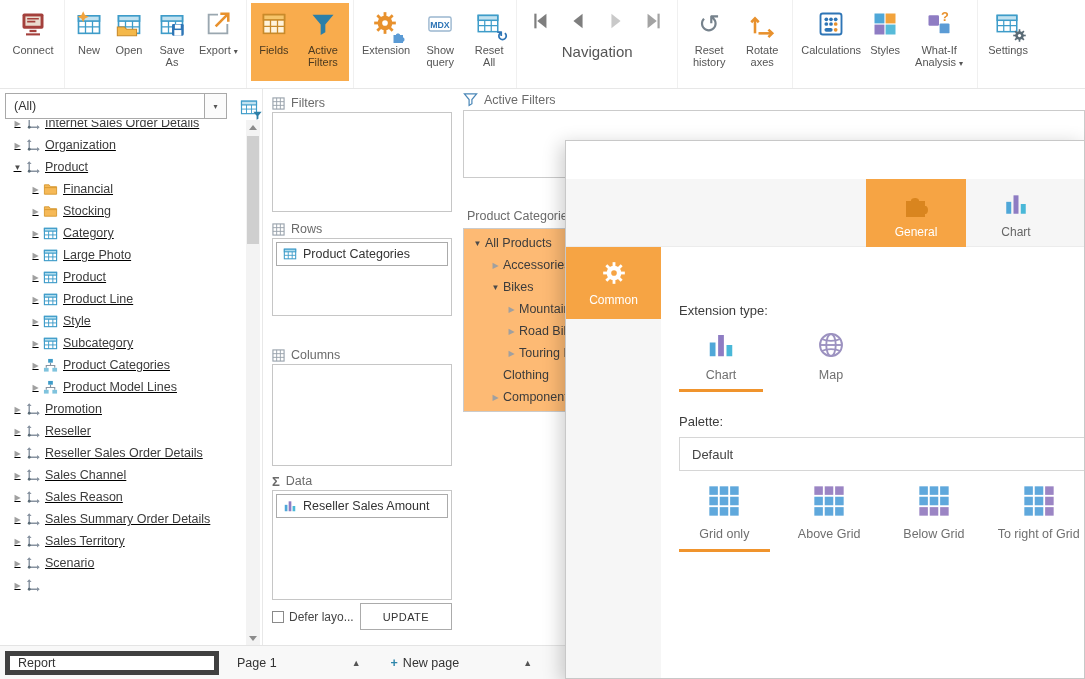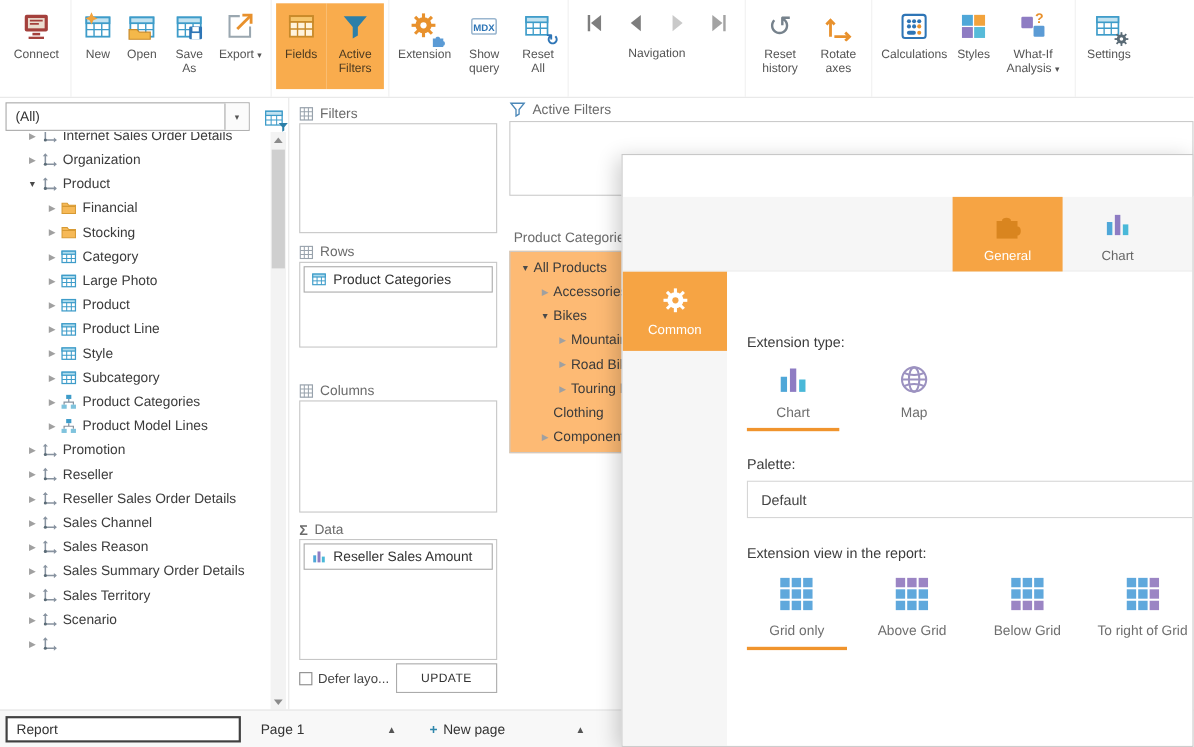--- a/index.html
+++ b/index.html
@@ -21,33 +21,33 @@
   .ic15 { width:15px; height:15px; } .ic14{width:14px;height:14px;} .ic13{width:13px;height:13px;}
   .ic30 { width:30px; height:30px; } .ic32{width:32px;height:32px;}
   .stk { position:relative; width:30px; height:30px; }
   .stk .base { position:absolute; left:1px; top:1px; }
   .stk .ovg { position:absolute; right:-4px; bottom:-4px; font-size:14px; font-weight:bold; line-height:1; }
   .stk .ovs { position:absolute; right:-4px; bottom:-4px; }
   .ddar { font-size:8px; color:#555; }
   .navgrp { display:flex; flex-direction:column; align-items:center; padding:3px 10px; border-right:1px solid #F0F0F0; }
   .navrow { display:flex; gap:12px; margin-top:6px; }
   .navb { width:26px; height:24px; display:flex; align-items:center; justify-content:center; }
-  .navlbl { font-size:11px; color:#555; margin-top:10px; }
+  .navlbl { font-size:15px; color:#555; margin-top:10px; }
   .nav1,.nav2{color:#7E7E7E}.nav3{color:#C9C9C9}.nav4{color:#A3A3A3}
   .glyph-h { font-size:26px; color:#76828C; line-height:1; }
 
   
   .combo { position:absolute; left:5px; top:93px; width:222px; height:26px; border:1px solid #A9A9A9;
            background:#fff; display:flex; }
   .combo .val { flex:1; font-size:12.5px; color:#333; padding:5px 0 0 8px; }
   .combo .dd { width:22px; border-left:1px solid #A9A9A9; background:#FBFBFB; display:flex;
                align-items:center; justify-content:center; font-size:8px; color:#555; }
   .fieldbtn { position:absolute; left:236px; top:95px; width:25px; height:23px;
               display:flex; align-items:center; justify-content:center; }
-  .tree { position:absolute; left:16px; top:120px; width:246px; bottom:34px; overflow:hidden; }
+  .tree { position:absolute; left:4px; top:120px; width:246px; bottom:34px; overflow:hidden;text-decoration:underline; }
   .tree-inner { margin-top:-8px; }
   .ti { display:flex; align-items:center; height:22px; font-size:12.5px; color:#3C3C3C;
         white-space:nowrap; cursor:default; }
   .ti .ic { width:15px; height:15px; margin-right:5px; flex:none; }
   .l0{padding-left:6px} .l1{padding-left:24px} .l2{padding-left:40px}
   .exp { width:15px; flex:none; text-align:center; font-size:8px; color:#A0A0A0; }
   .st-e > .exp { color:#4A4A4A; }
   .st-c > .exp::before { content:"\25B6"; }
   .st-e > .exp::before { content:"\25BC"; }
   .st-l > .exp::before { content:""; }
@@ -55,21 +55,21 @@
   .sbar { position:absolute; left:246px; top:120px; bottom:34px; width:14px; background:#F3F3F3; }
   .sarr { position:absolute; left:0; width:14px; height:14px; display:flex; align-items:center; justify-content:center; }
   .sarr.up{top:0} .sarr.dn{bottom:0}
   .tri-up { width:0;height:0;border-left:4px solid transparent;border-right:4px solid transparent;border-bottom:5px solid #8B8B8B; }
   .tri-dn { width:0;height:0;border-left:4px solid transparent;border-right:4px solid transparent;border-top:5px solid #8B8B8B; }
   .sthumb { position:absolute; left:1px; top:16px; width:12px; height:108px; background:#CFCFCF; }
 
   
   .repbar { position:absolute; left:0; right:0; bottom:0; height:34px; background:#F8F8F8;
             border-top:1px solid #E4E4E4; display:flex; align-items:center; }
-  .repname { margin-left:5px; width:214px; height:24px; border:2px solid #404040; background:#fff;
+  .repname { margin-left:5px; width:214px; height:24px; border:5px solid #404040; background:#fff;
              font-size:12.5px; color:#333; padding:0 8px; font-family:inherit; }
   .pagelbl { margin-left:18px; font-size:12.5px; color:#333; }
   .caret { font-size:9px; color:#555; }
   .c1{margin-left:75px} .c2{margin-left:64px}
   .newpage { margin-left:30px; font-size:12.5px; color:#333; display:flex; gap:5px; }
   .plus { color:#2E86AB; font-weight:bold; }
 
   
   .zhd { position:absolute; left:272px; display:flex; align-items:center; gap:6px;
          font-size:12.5px; color:#6B6B6B; height:16px; }
@@ -841,21 +841,20 @@
               <use href="#i-globe"></use>
             </svg>
           <span class="olbl">Map</span>
           <span class="uline"></span>
         </div>
       </div>
       <div class="dlabel m22">Palette:</div>
       <div class="palcombo">
         <span>Default</span>
       </div>
-      <div class="dlabel m24">Extension view in the report:</div>
       <div class="vrow">
         <div class="vopt sel">
           <svg class="ic32">
               <use href="#i-vgrid"></use>
             </svg>
           <span class="olbl">Grid only</span>
           <span class="uline"></span>
         </div>
         <div class="vopt">
           <svg class="ic32">

